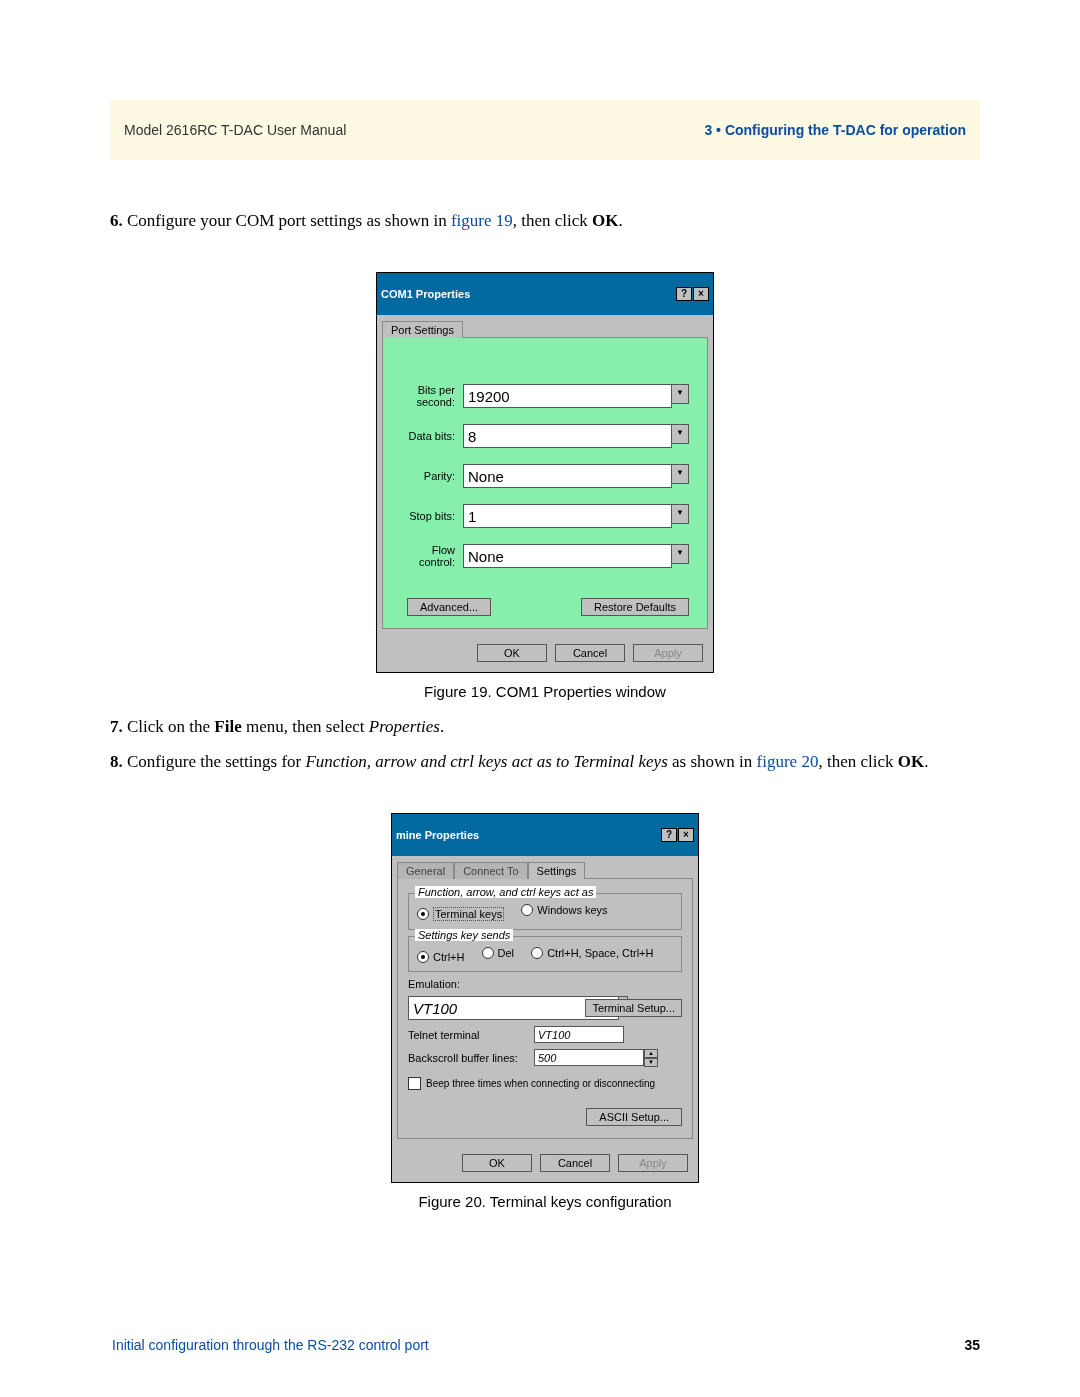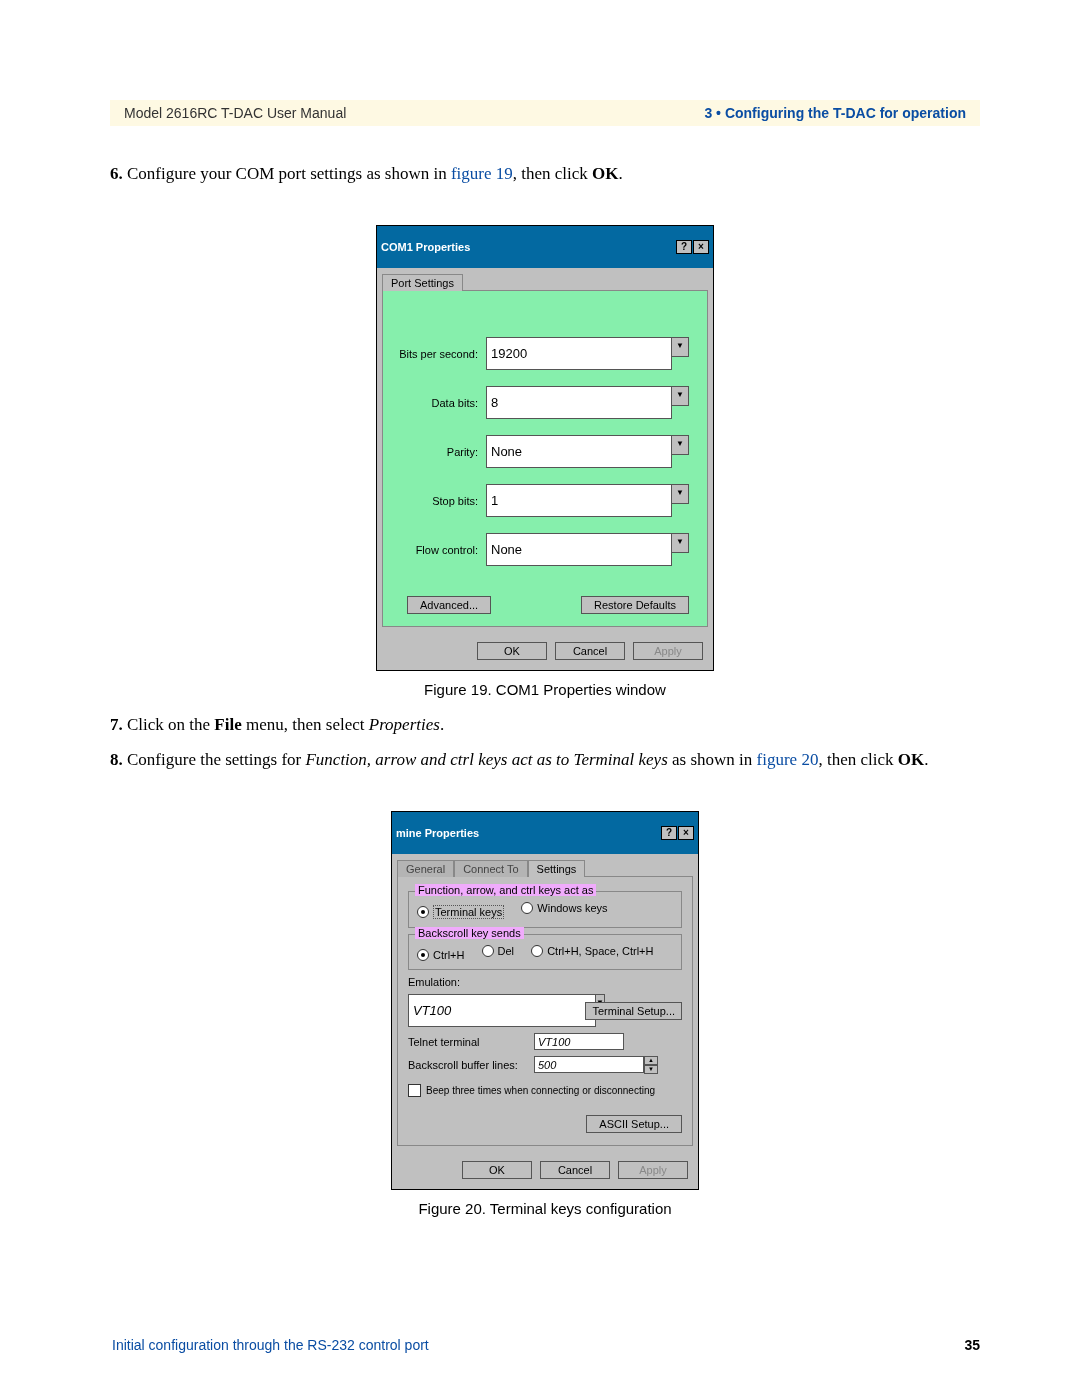--- a/index.html
+++ b/index.html
@@ -11,26 +11,26 @@
     width: 1080px;
     min-height: 1397px;
     position: relative;
   }
   .page {
     padding: 100px 100px 60px 110px;
     box-sizing: border-box;
   }
   .header-bar {
     background: #fef9e3;
-    padding: 5px 14px;
+    padding: 22px 14px;
     display: flex;
     justify-content: space-between;
     font-family: Arial, Helvetica, sans-serif;
     font-size: 14px;
-    margin-bottom: 35px;
+    margin-bottom: 48px;
   }
   .header-left { color: #333; }
   .header-right { color: #0a4da3; font-weight: bold; }
 
   .step-line {
     font-size: 17px;
     line-height: 1.55;
     margin: 8px 0;
     padding-left: 28px;
     text-indent: -28px;
@@ -117,23 +117,23 @@
     padding-right:8px;
   }
   .dropdown {
     flex:1;
     display:flex;
   }
   .dropdown input {
     flex:1;
     border:1px solid #555;
     background:#fff;
-    height:33px;
+    height:24px;
     padding:0 4px;
-    font-size:13px;
+    font-size:15px;
     box-sizing:border-box;
   }
   .dropdown .arrow {
     width:16px; height:18px;
     border:1px solid #555;
     border-left:none;
     background:#c0c0c0;
     font-size:8px;
     line-height:16px;
     text-align:center;
@@ -169,23 +169,24 @@
   .group {
     border:1px solid #888;
     margin: 6px 0;
     padding: 4px 8px 8px 8px;
     position:relative;
     font-size:11px;
   }
   .group-title {
     position:absolute;
     top:-8px; left:6px;
-    background:#f0abfc;
+    background:#ffffff;
     padding:0 3px;
     font-size:11px;
+    font-style:italic;
   }
   .radio-row { margin-top:6px; font-size:11px; }
   .radio { display:inline-flex; align-items:center; margin-right:14px;}
   .radio .dot {
     width:10px;height:10px;border:1px solid #333;border-radius:50%;
     margin-right:4px; display:inline-flex;align-items:center;justify-content:center;
     background:#fff;
   }
   .radio .dot .fill{ width:4px;height:4px;border-radius:50%;background:#000;}
   .tiny-input {
@@ -318,21 +319,21 @@
               <span style="border:1px dotted #555;padding:0 1px">Terminal keys</span>
             </span>
             <span class="radio">
               <span class="dot"></span>
               <span>Windows keys</span>
             </span>
           </div>
         </div>
 
         <div class="group">
-          <span class="group-title">Backscroll key sends</span>
+          <span class="group-title">Settings key sends</span>
           <div class="radio-row">
             <span class="radio">
               <span class="dot">
                   <span class="fill"></span>
                 </span>
               <span>Ctrl+H</span>
             </span>
             <span class="radio">
               <span class="dot"></span>
               <span>Del</span>

